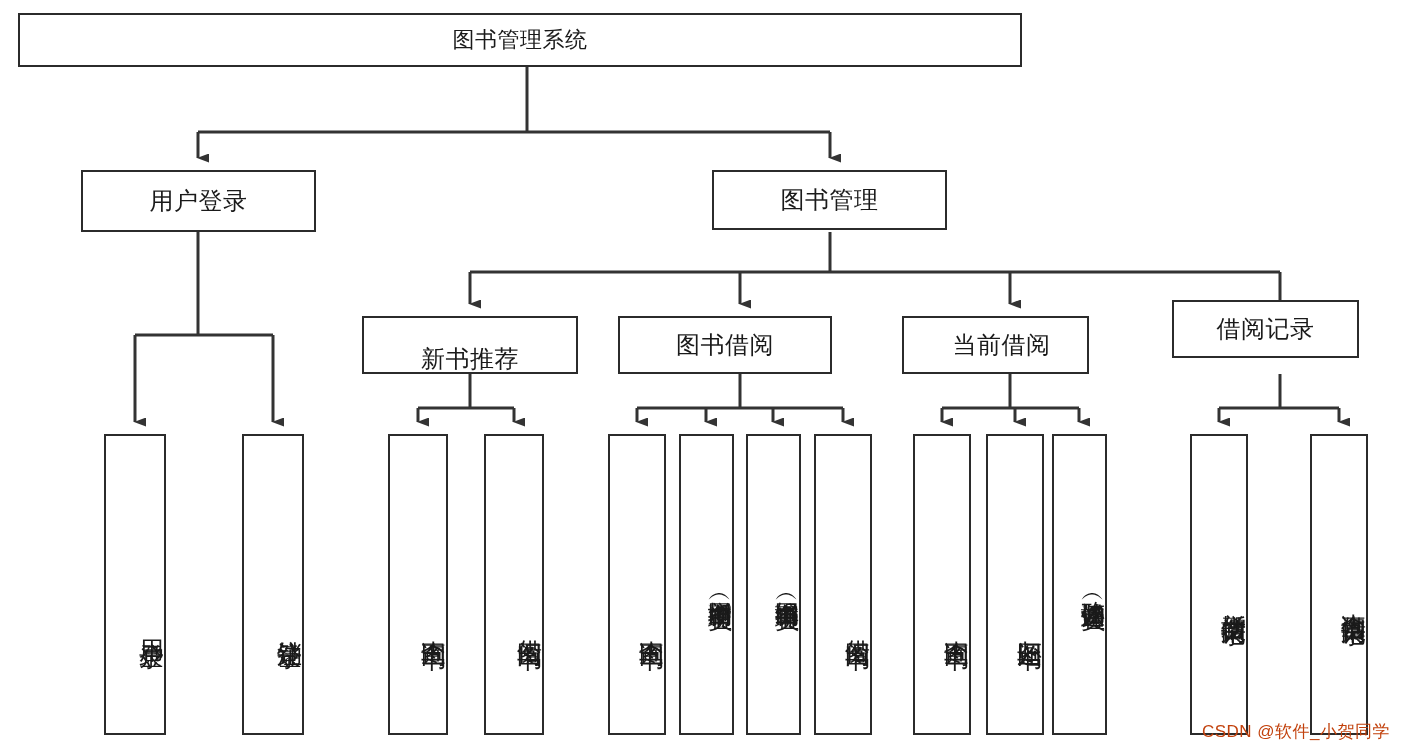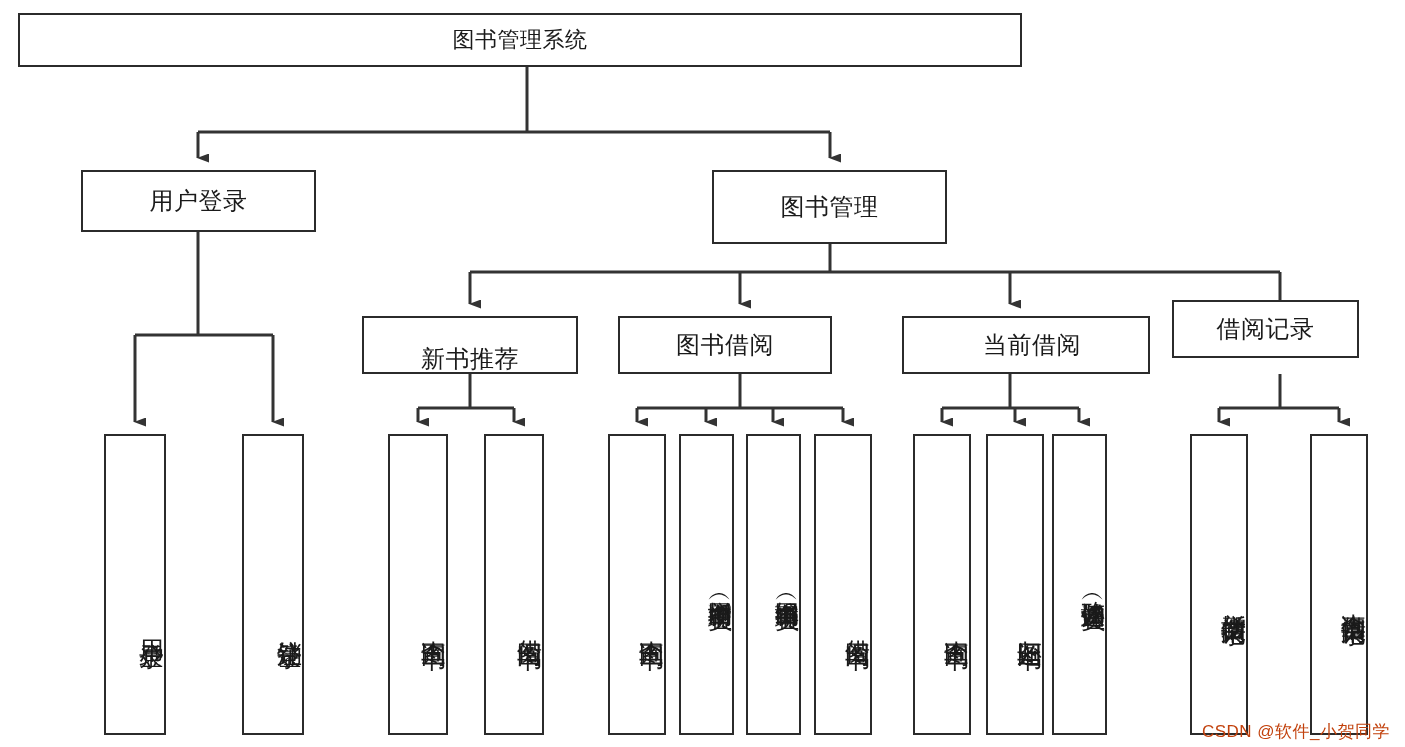--- a/index.html
+++ b/index.html
@@ -146,33 +146,33 @@
   </svg>
 
   <div class="node horiz root-node" style="left:18px; top:13px; width:1004px; height:54px;">
     <span class="node-label">图书管理系统</span>
   </div>
 
   <div class="node horiz" style="left:81px; top:170px; width:235px; height:62px;">
     <span class="node-label">用户登录</span>
   </div>
 
-  <div class="node horiz" style="left:712px; top:170px; width:235px; height:74px;">
+  <div class="node horiz" style="left:712px; top:170px; width:235px; height:60px;">
     <span class="node-label">图书管理</span>
   </div>
 
   <div class="node horiz" style="left:362px; top:316px; width:216px; height:58px;align-items:flex-end;">
     <span class="node-label">新书推荐</span>
   </div>
 
   <div class="node horiz" style="left:618px; top:316px; width:214px; height:58px;">
     <span class="node-label">图书借阅</span>
   </div>
 
-  <div class="node horiz" style="left:902px; top:316px; width:248px; height:58px;padding-left:12px;">
+  <div class="node horiz" style="left:902px; top:316px; width:187px; height:58px;padding-left:12px;">
     <span class="node-label">当前借阅</span>
   </div>
 
   <div class="node horiz" style="left:1172px; top:300px; width:187px; height:58px;">
     <span class="node-label">借阅记录</span>
   </div>
 
   <div class="node vert" style="left:104px; top:434px; width:62px; height:301px; padding-top:78px;">
     <span class="node-label">用户登录</span>
   </div>

